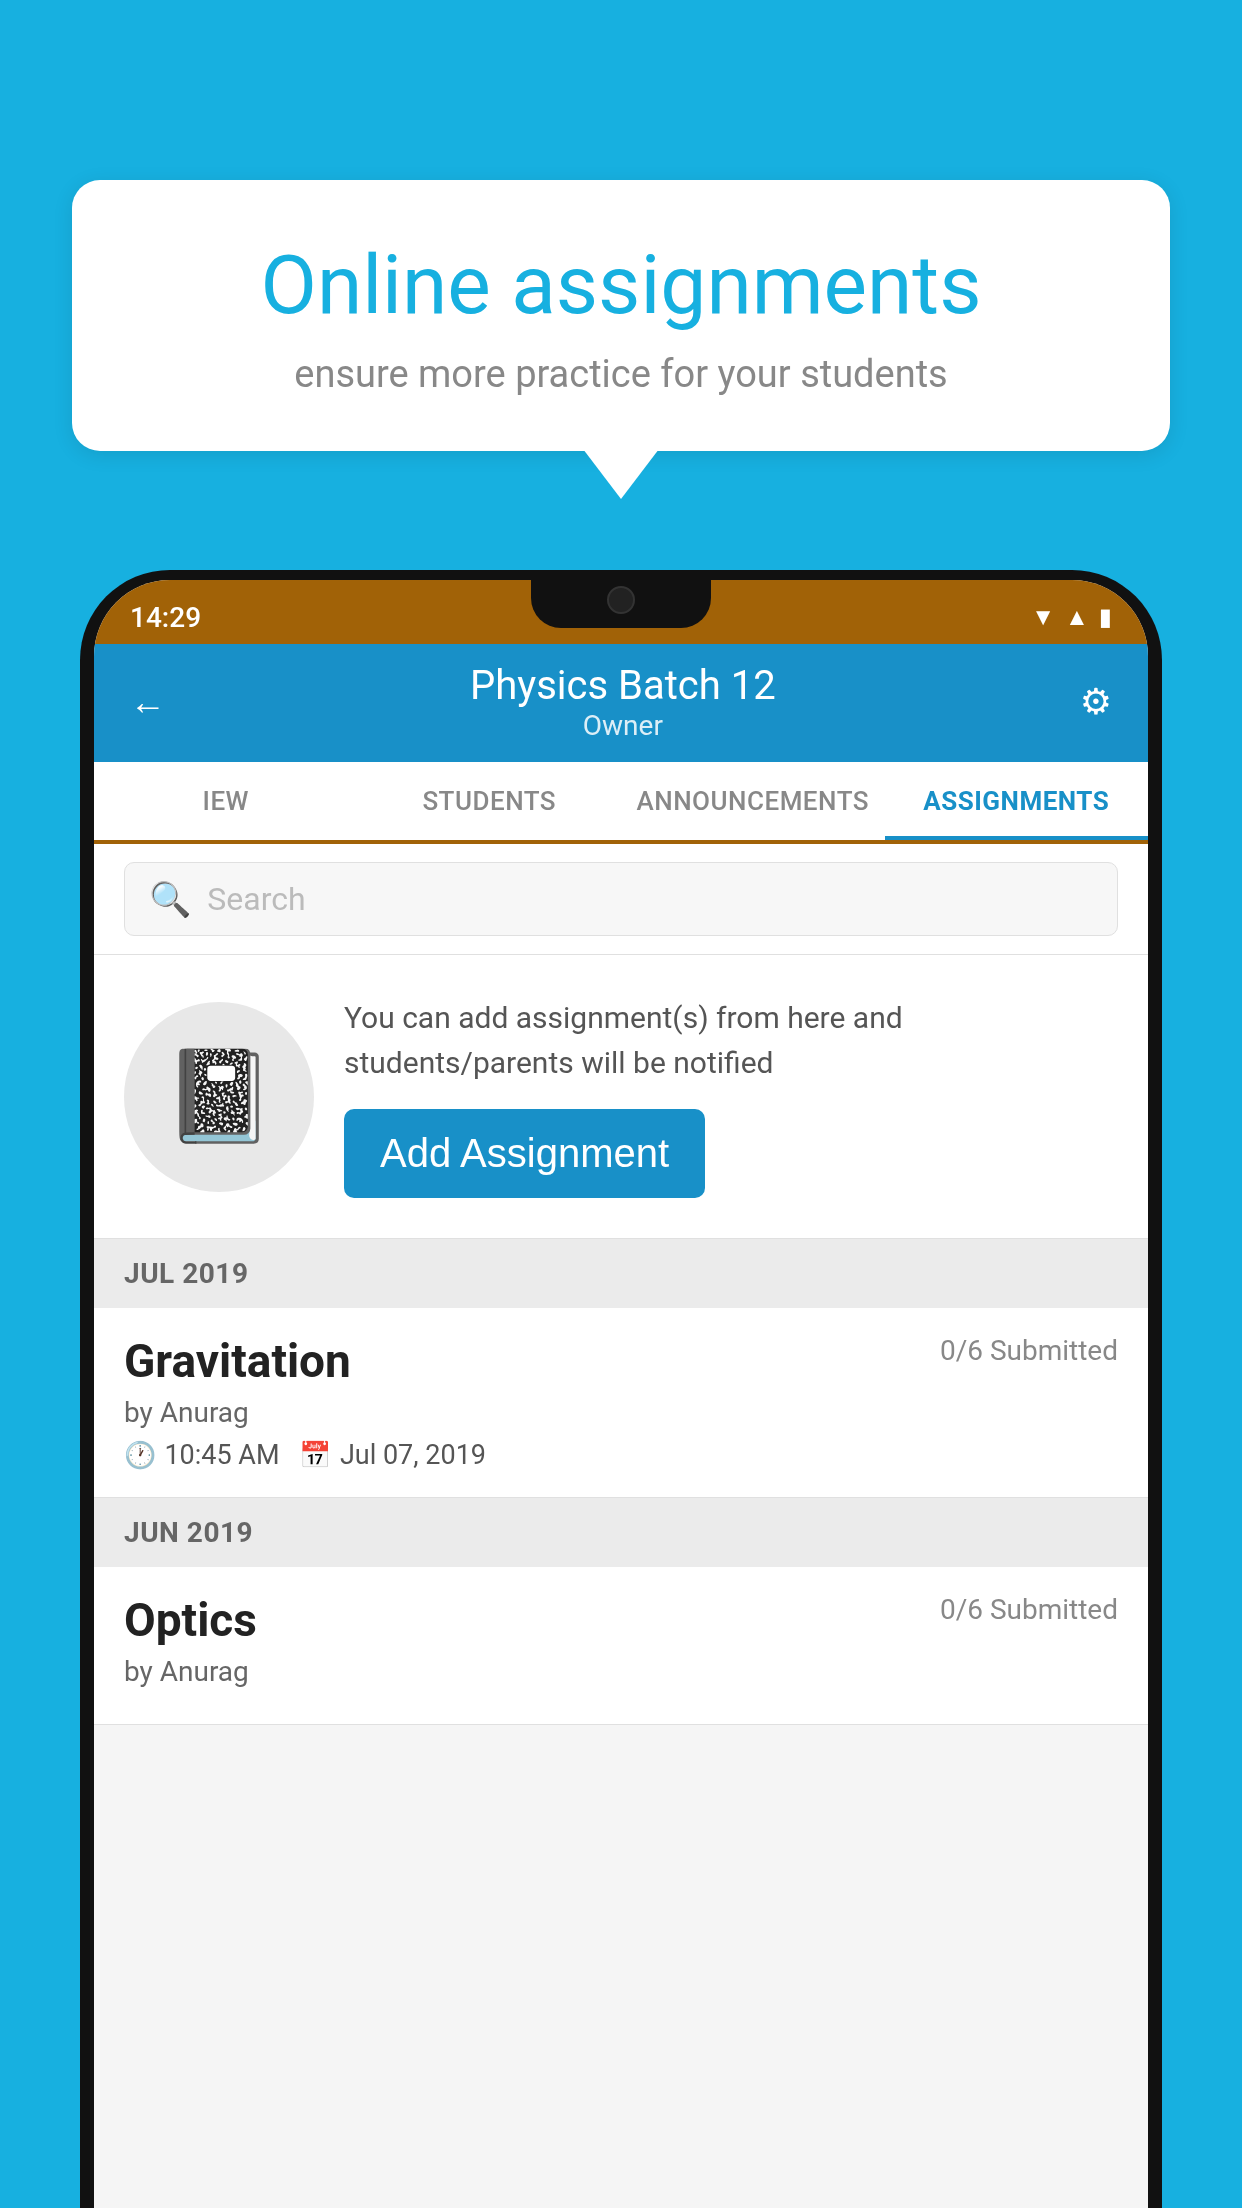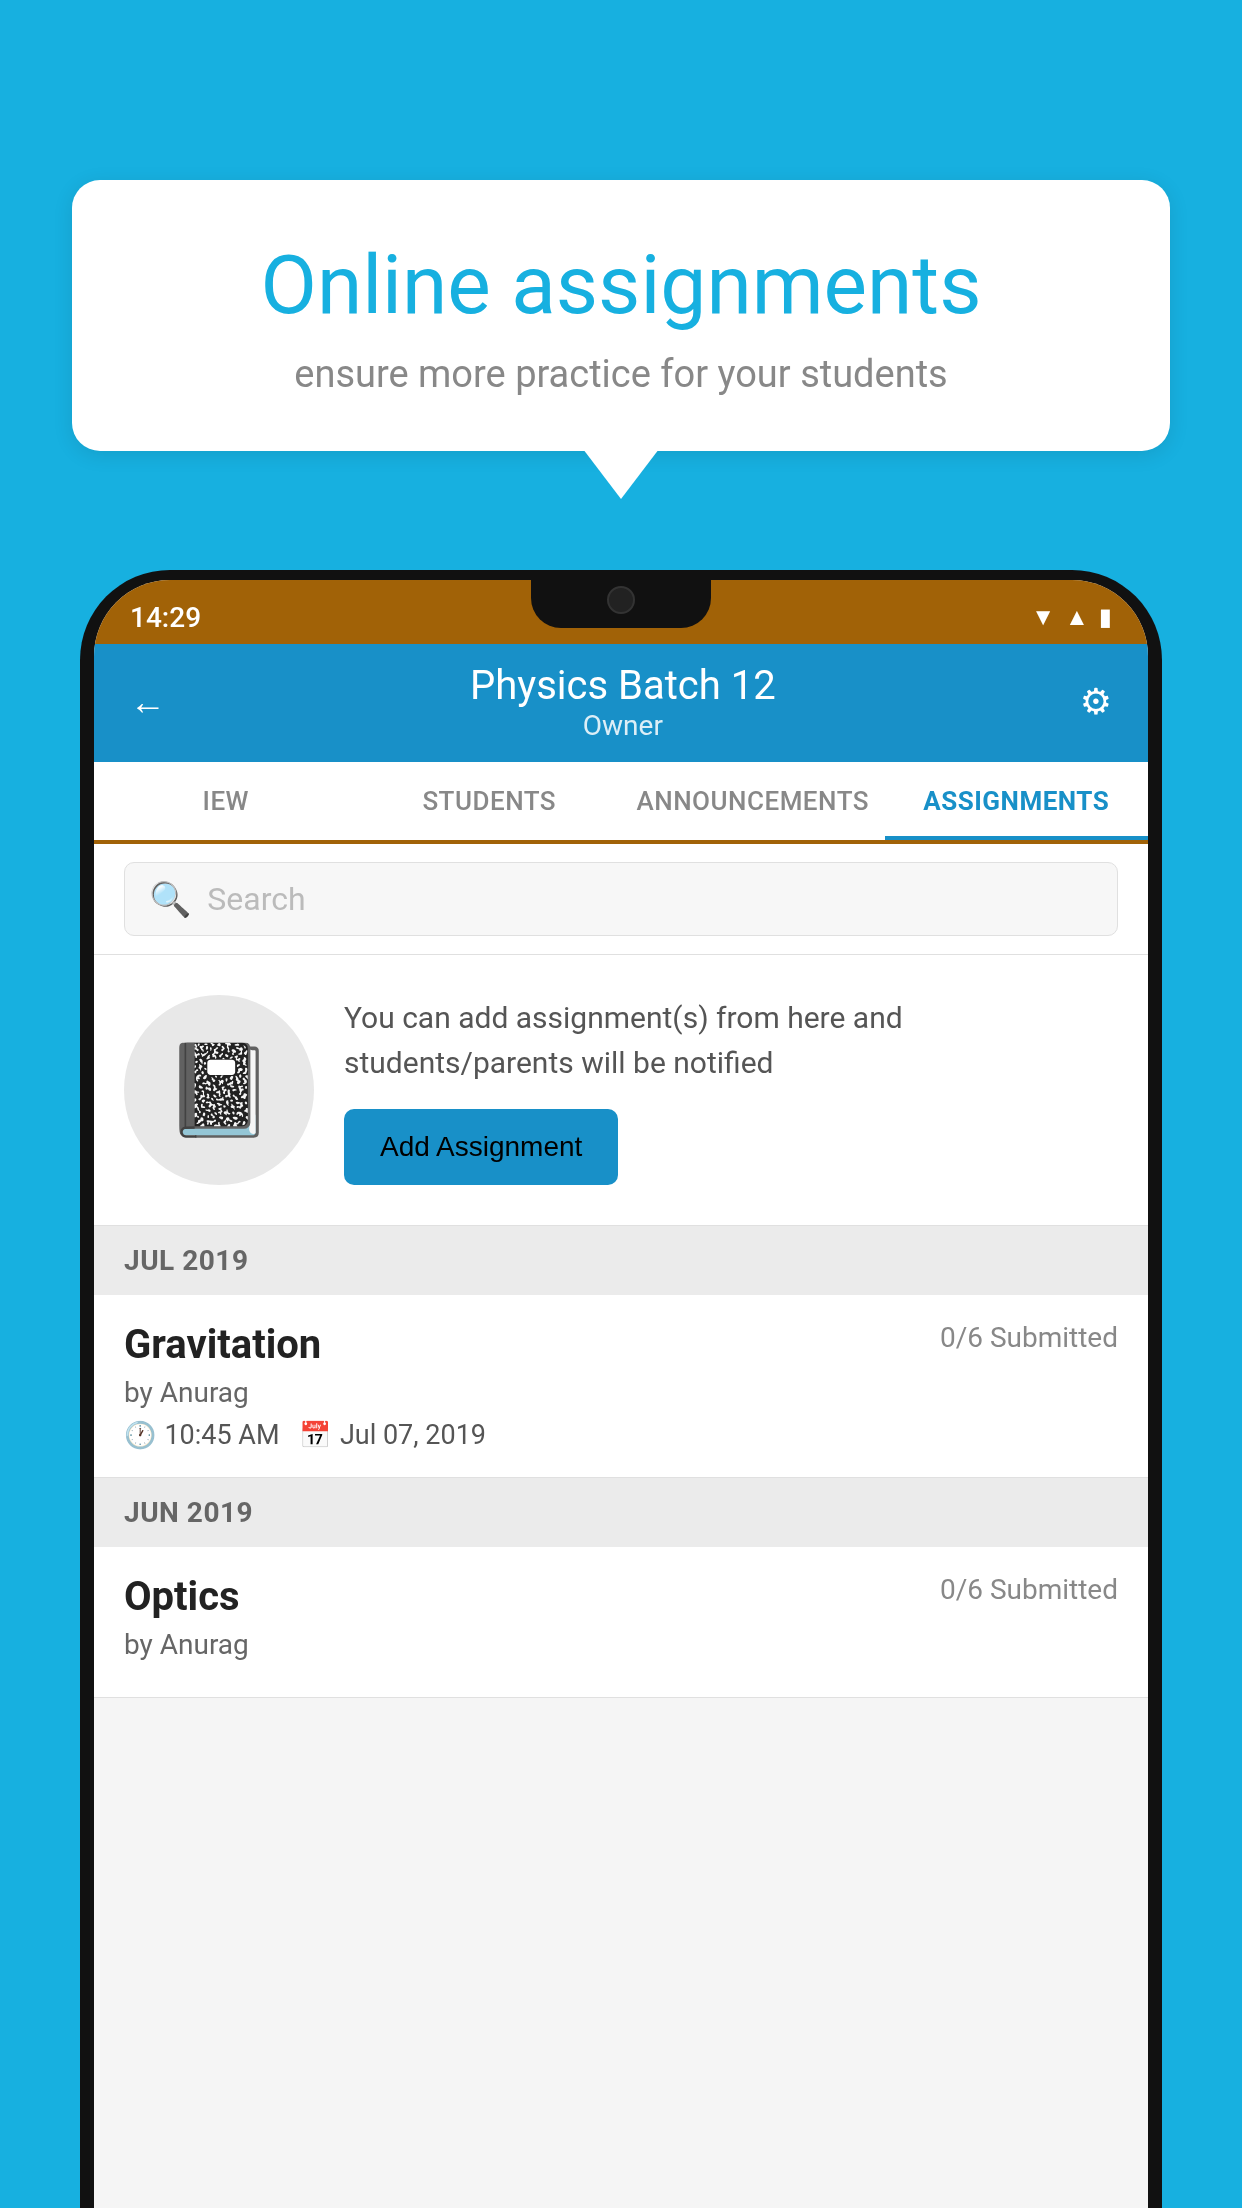--- a/index.html
+++ b/index.html
@@ -261,25 +261,25 @@
 
     .promo-description {
       font-size: 30px;
       color: #555;
       line-height: 1.5;
       margin-bottom: 24px;
     }
 
     .add-assignment-btn {
       background: #1890c8;
-      color: #000000;
+      color: #ffffff;
       border: none;
       border-radius: 10px;
       padding: 22px 36px;
-      font-size: 28px;
+      font-size: 40px;
       font-weight: 500;
       cursor: pointer;
     }
 
     
     .section-header {
       background: #ebebeb;
       padding: 18px 30px;
       font-size: 28px;
       color: #666;
@@ -295,21 +295,21 @@
     }
 
     .assignment-top-row {
       display: flex;
       justify-content: space-between;
       align-items: flex-start;
       margin-bottom: 8px;
     }
 
     .assignment-name {
-      font-size: 40px;
+      font-size: 46px;
       font-weight: 700;
       color: #222;
     }
 
     .assignment-submitted {
       font-size: 28px;
       color: #888;
     }
 
     .assignment-by {

